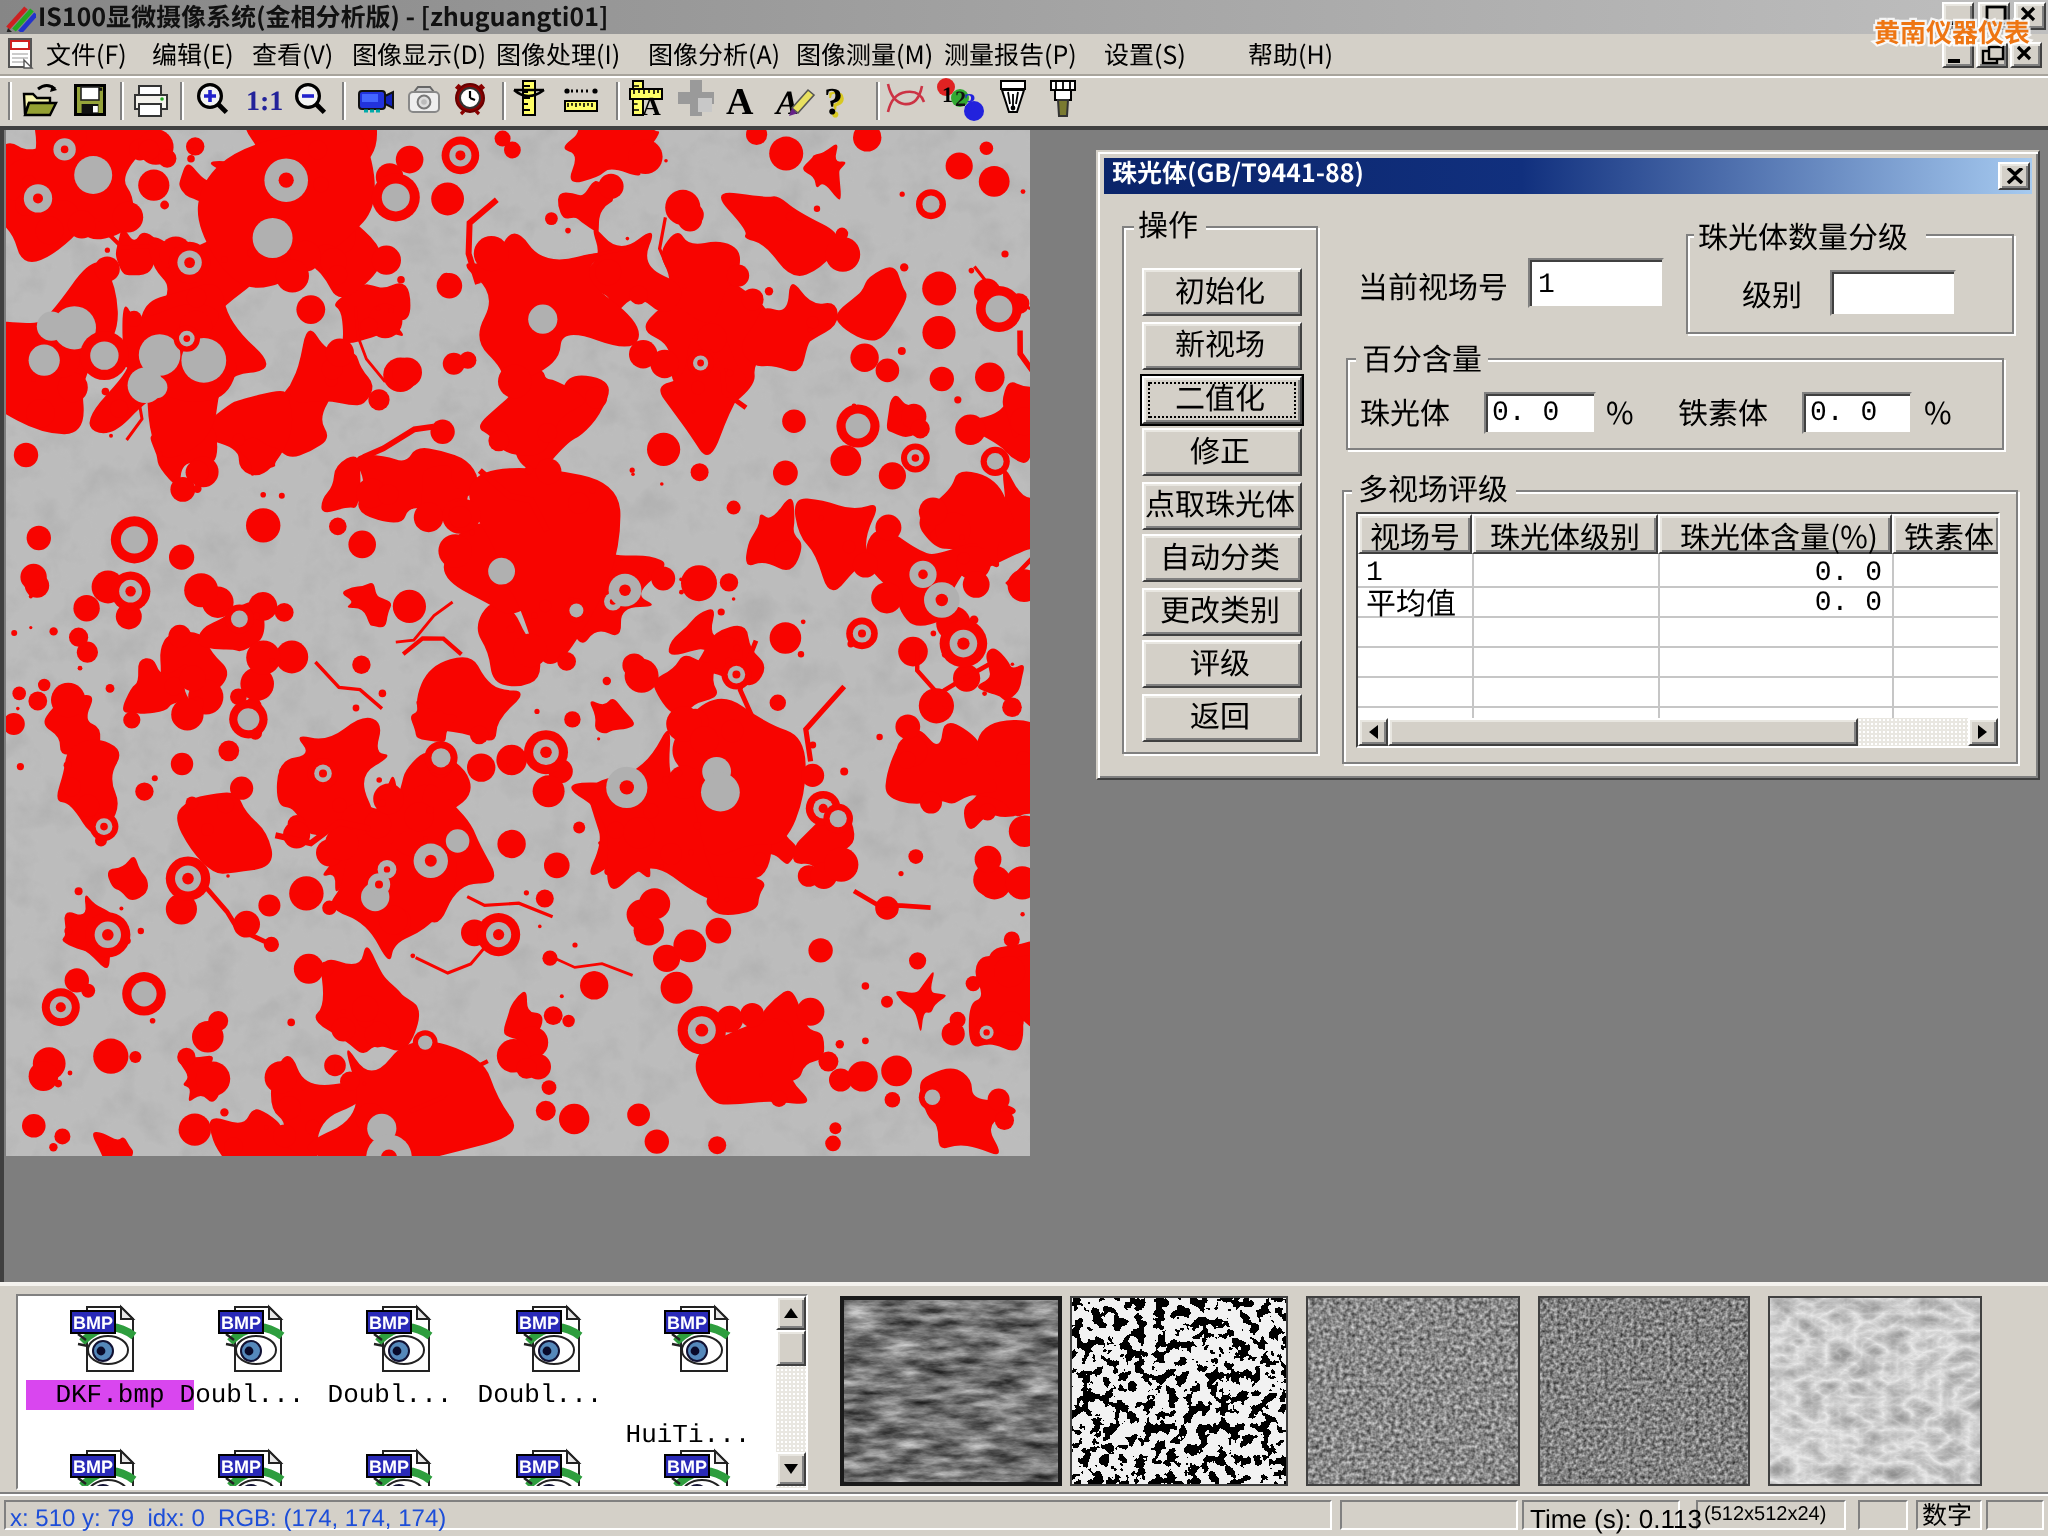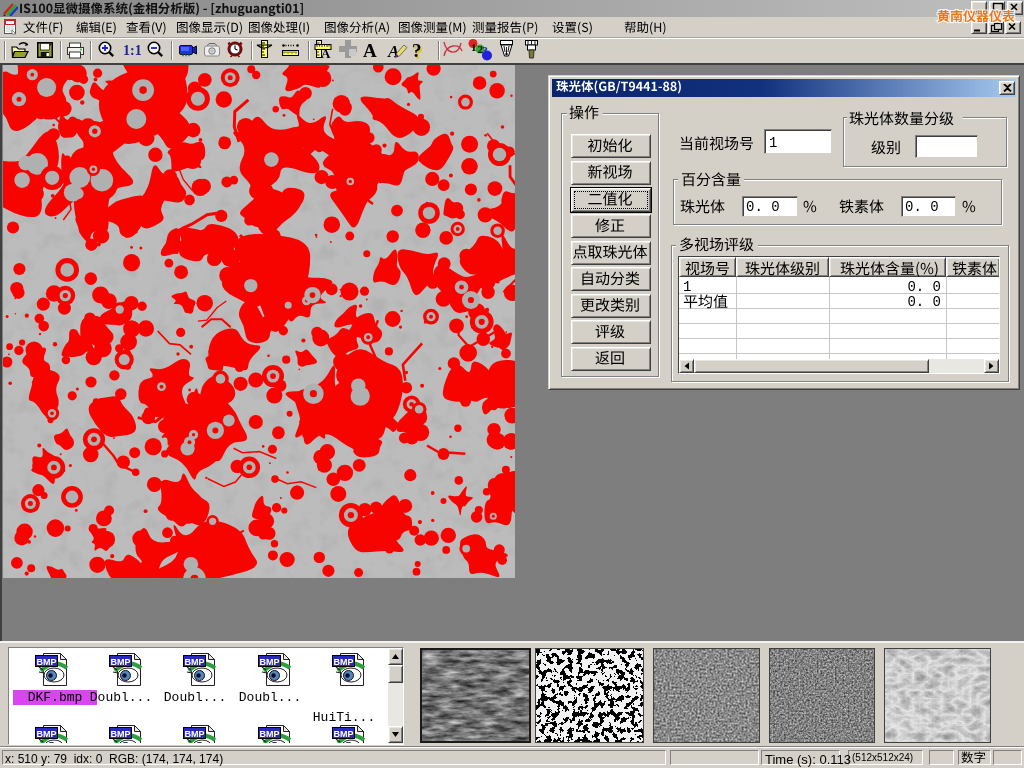--- a/index.html
+++ b/index.html
@@ -778,21 +778,21 @@
       </div>
     </div>
     <div class="abs" style="left:0;top:746px;width:1024px;height:22px;background:#d4d0c8;border-top:1px solid #808080;box-shadow:inset 0 1px 0 #fff"></div>
     <div class="abs sunk" style="left:2px;top:750px;width:664px;height:15px"></div>
     <div class="abs sunk" style="left:670px;top:750px;width:89px;height:15px"></div>
     <div class="abs sunk" style="left:761px;top:750px;width:79px;height:15px"></div>
     <div class="abs sunk" style="left:848px;top:750px;width:75px;height:15px"></div>
     <div class="abs sunk" style="left:929px;top:750px;width:25px;height:15px"></div>
     <div class="abs sunk" style="left:958px;top:750px;width:33px;height:15px"></div>
     <div class="abs sunk" style="left:993px;top:750px;width:29px;height:15px"></div>
-    <div class="abs" style="left:5px;top:752px;font-size:12px;color:#000000">x: 510 y: 79&nbsp; idx: 0&nbsp; RGB: (174, 174, 174)</div>
+    <div class="abs" style="left:5px;top:752px;font-size:12px;color:#1d4ed8">x: 510 y: 79&nbsp; idx: 0&nbsp; RGB: (174, 174, 174)</div>
     <div class="abs" style="left:765px;top:752px;font-size:13px">Time (s): 0.113</div>
     <div class="abs" style="left:852px;top:752px;font-size:10px">(512x512x24)</div>
     <svg class="abs" style="left:420px;top:648px;border:2px solid #1a1a1a" width="111" height="95">
 <filter id="t1" x="0" y="0" width="100%" height="100%">
 <feTurbulence type="fractalNoise" baseFrequency="0.055 0.20" numOctaves="5" seed="11"></feTurbulence>
 <feColorMatrix type="matrix" values="0 0 0 0 0 0 0 0 0 0 0 0 0 0 0 0 0 0 1.15 -0.15" result="am"></feColorMatrix>
 
 <feFlood flood-color="#000" result="fl"></feFlood>
 <feComposite in="fl" in2="am" operator="in"></feComposite>
 </filter>

